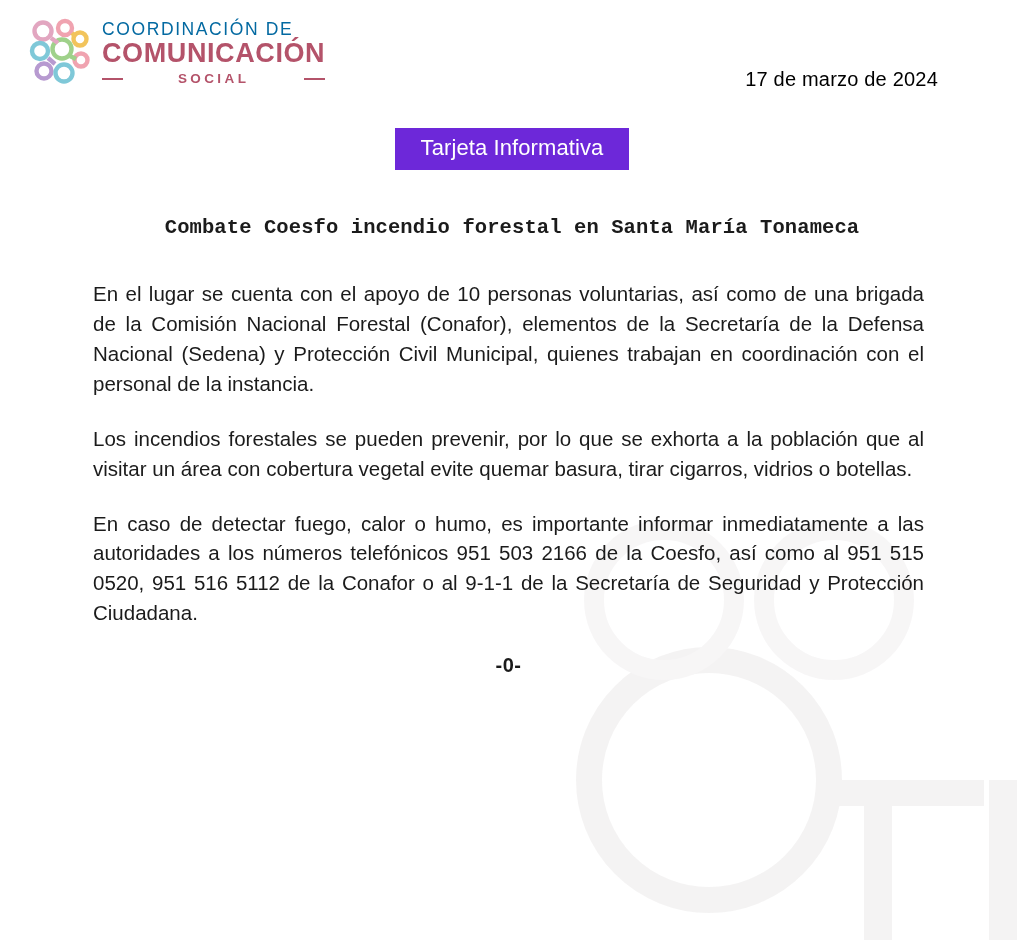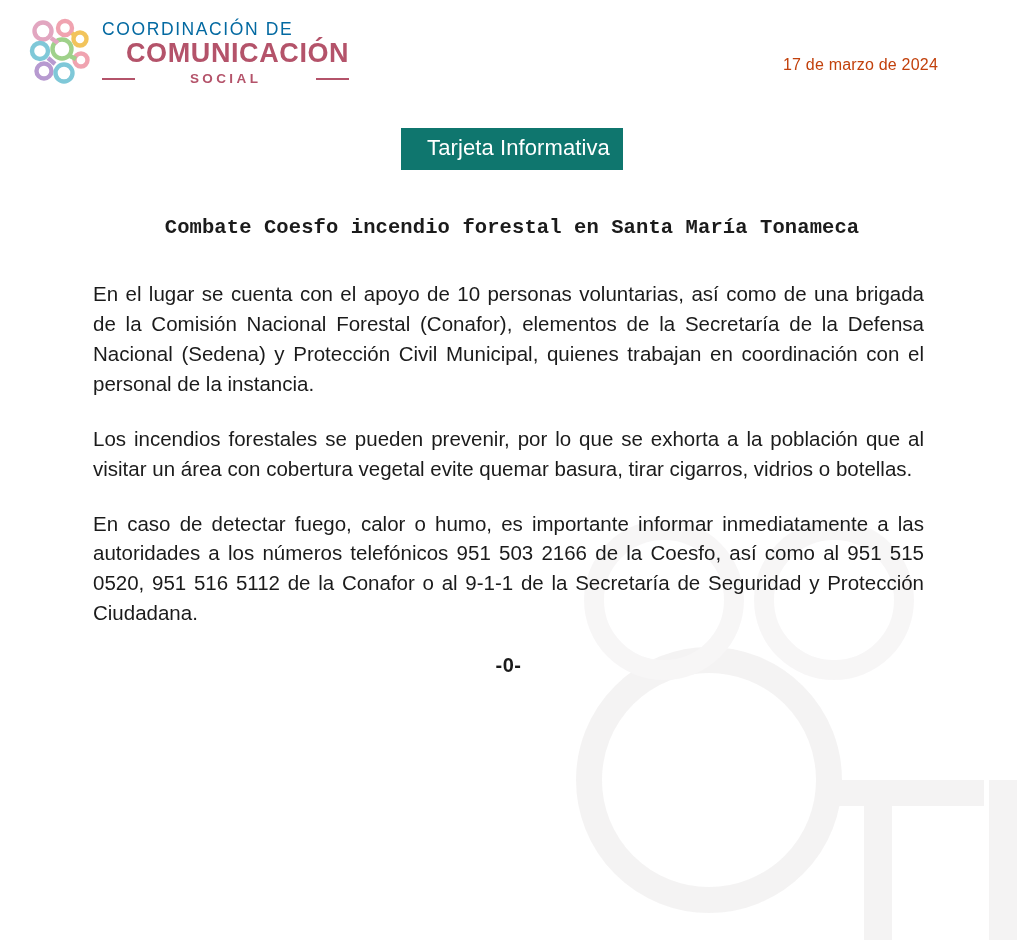--- a/index.html
+++ b/index.html
@@ -58,21 +58,20 @@
     font-weight: 400;
     display: block;
   }
   .logo-line2 {
     font-size: 27px;
     letter-spacing: 0.6px;
     color: #b4536a;
     font-weight: 700;
     display: block;
     margin-top: 2px;
-    margin-left: 24px;
   }
   .logo-line3row {
     display: flex;
     align-items: center;
     margin-top: 5px;
     gap: 48px;
   }
   .logo-rule {
     height: 2px;
     background: #b4536a;
@@ -81,39 +80,39 @@
   .logo-line3 {
     font-size: 13.5px;
     letter-spacing: 3.4px;
     color: #b4536a;
     font-weight: 700;
     padding: 0 7px;
   }
   .doc-date {
     position: absolute;
     right: 86px;
-    top: 56px;
-    font-size: 16px;
-    color: #c2410c;
+    top: 68px;
+    font-size: 20px;
+    color: #000000;
     letter-spacing: 0.2px;
     white-space: nowrap;
   }
 
   
   .ribbon-row {
     display: flex;
     justify-content: center;
     margin-top: 8px;
   }
   .ribbon {
-    background: #0f766e;
+    background: #6d28d9;
     color: #ffffff;
     font-size: 22px;
     font-weight: 400;
-    padding: 7px 13px 9px 26px;
+    padding: 7px 26px 9px 26px;
     letter-spacing: 0.1px;
   }
 
   
   .doc-title {
     text-align: center;
     font-size: 20.5px;
     font-weight: 700;
     color: #1b1b1b;
     margin: 46px 0 0 0;

